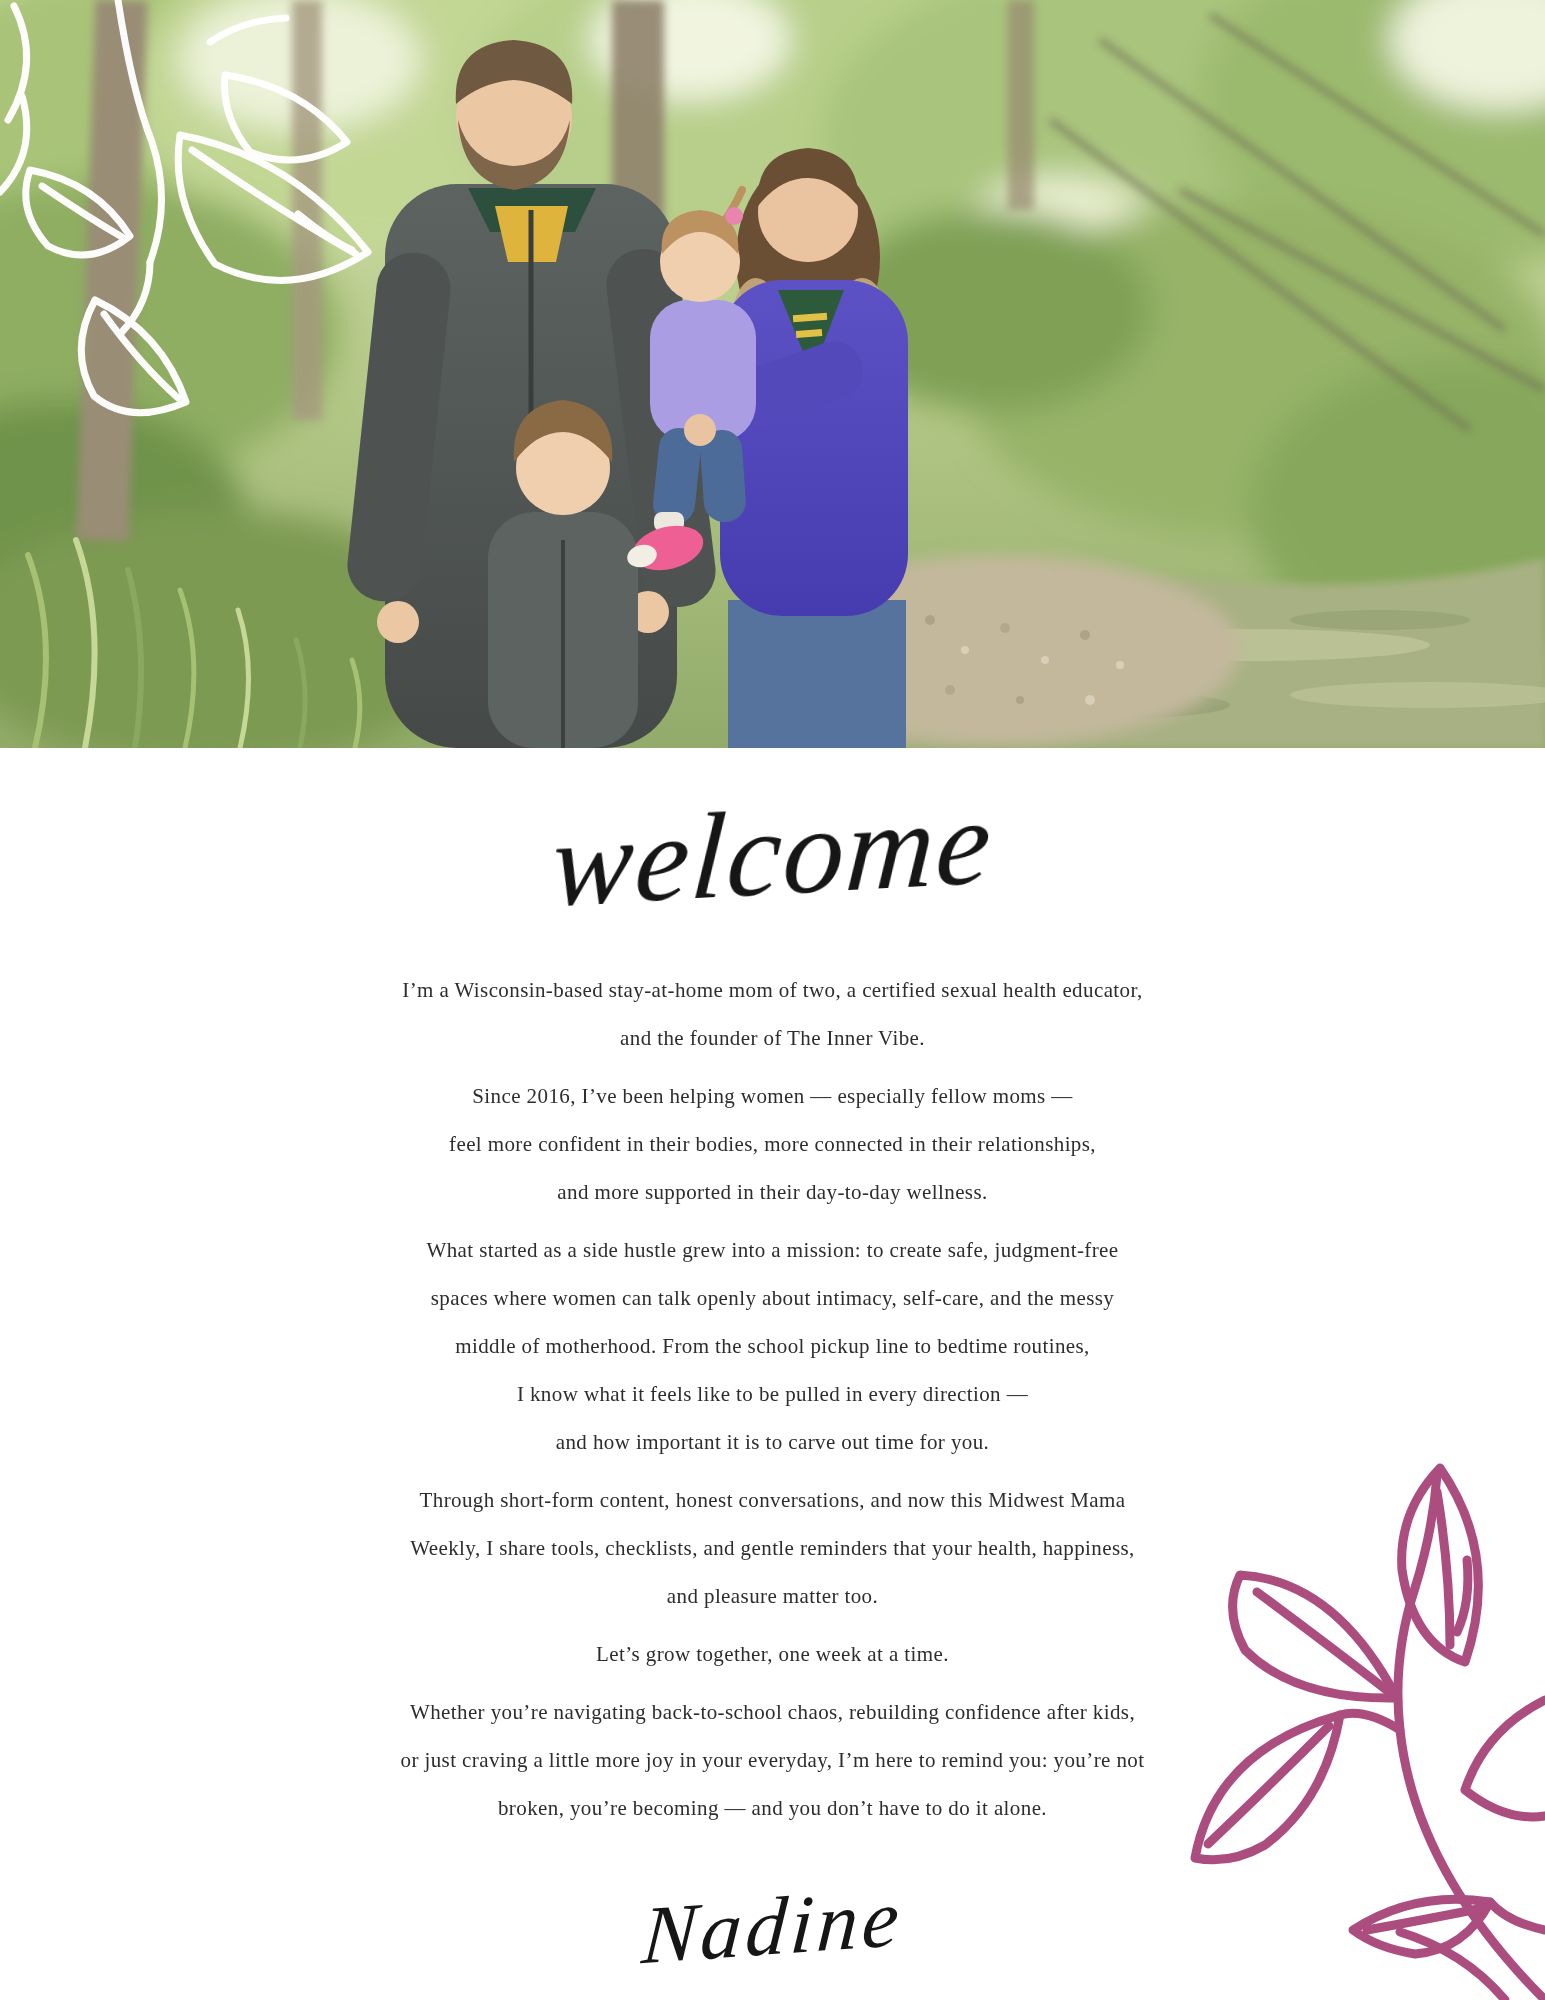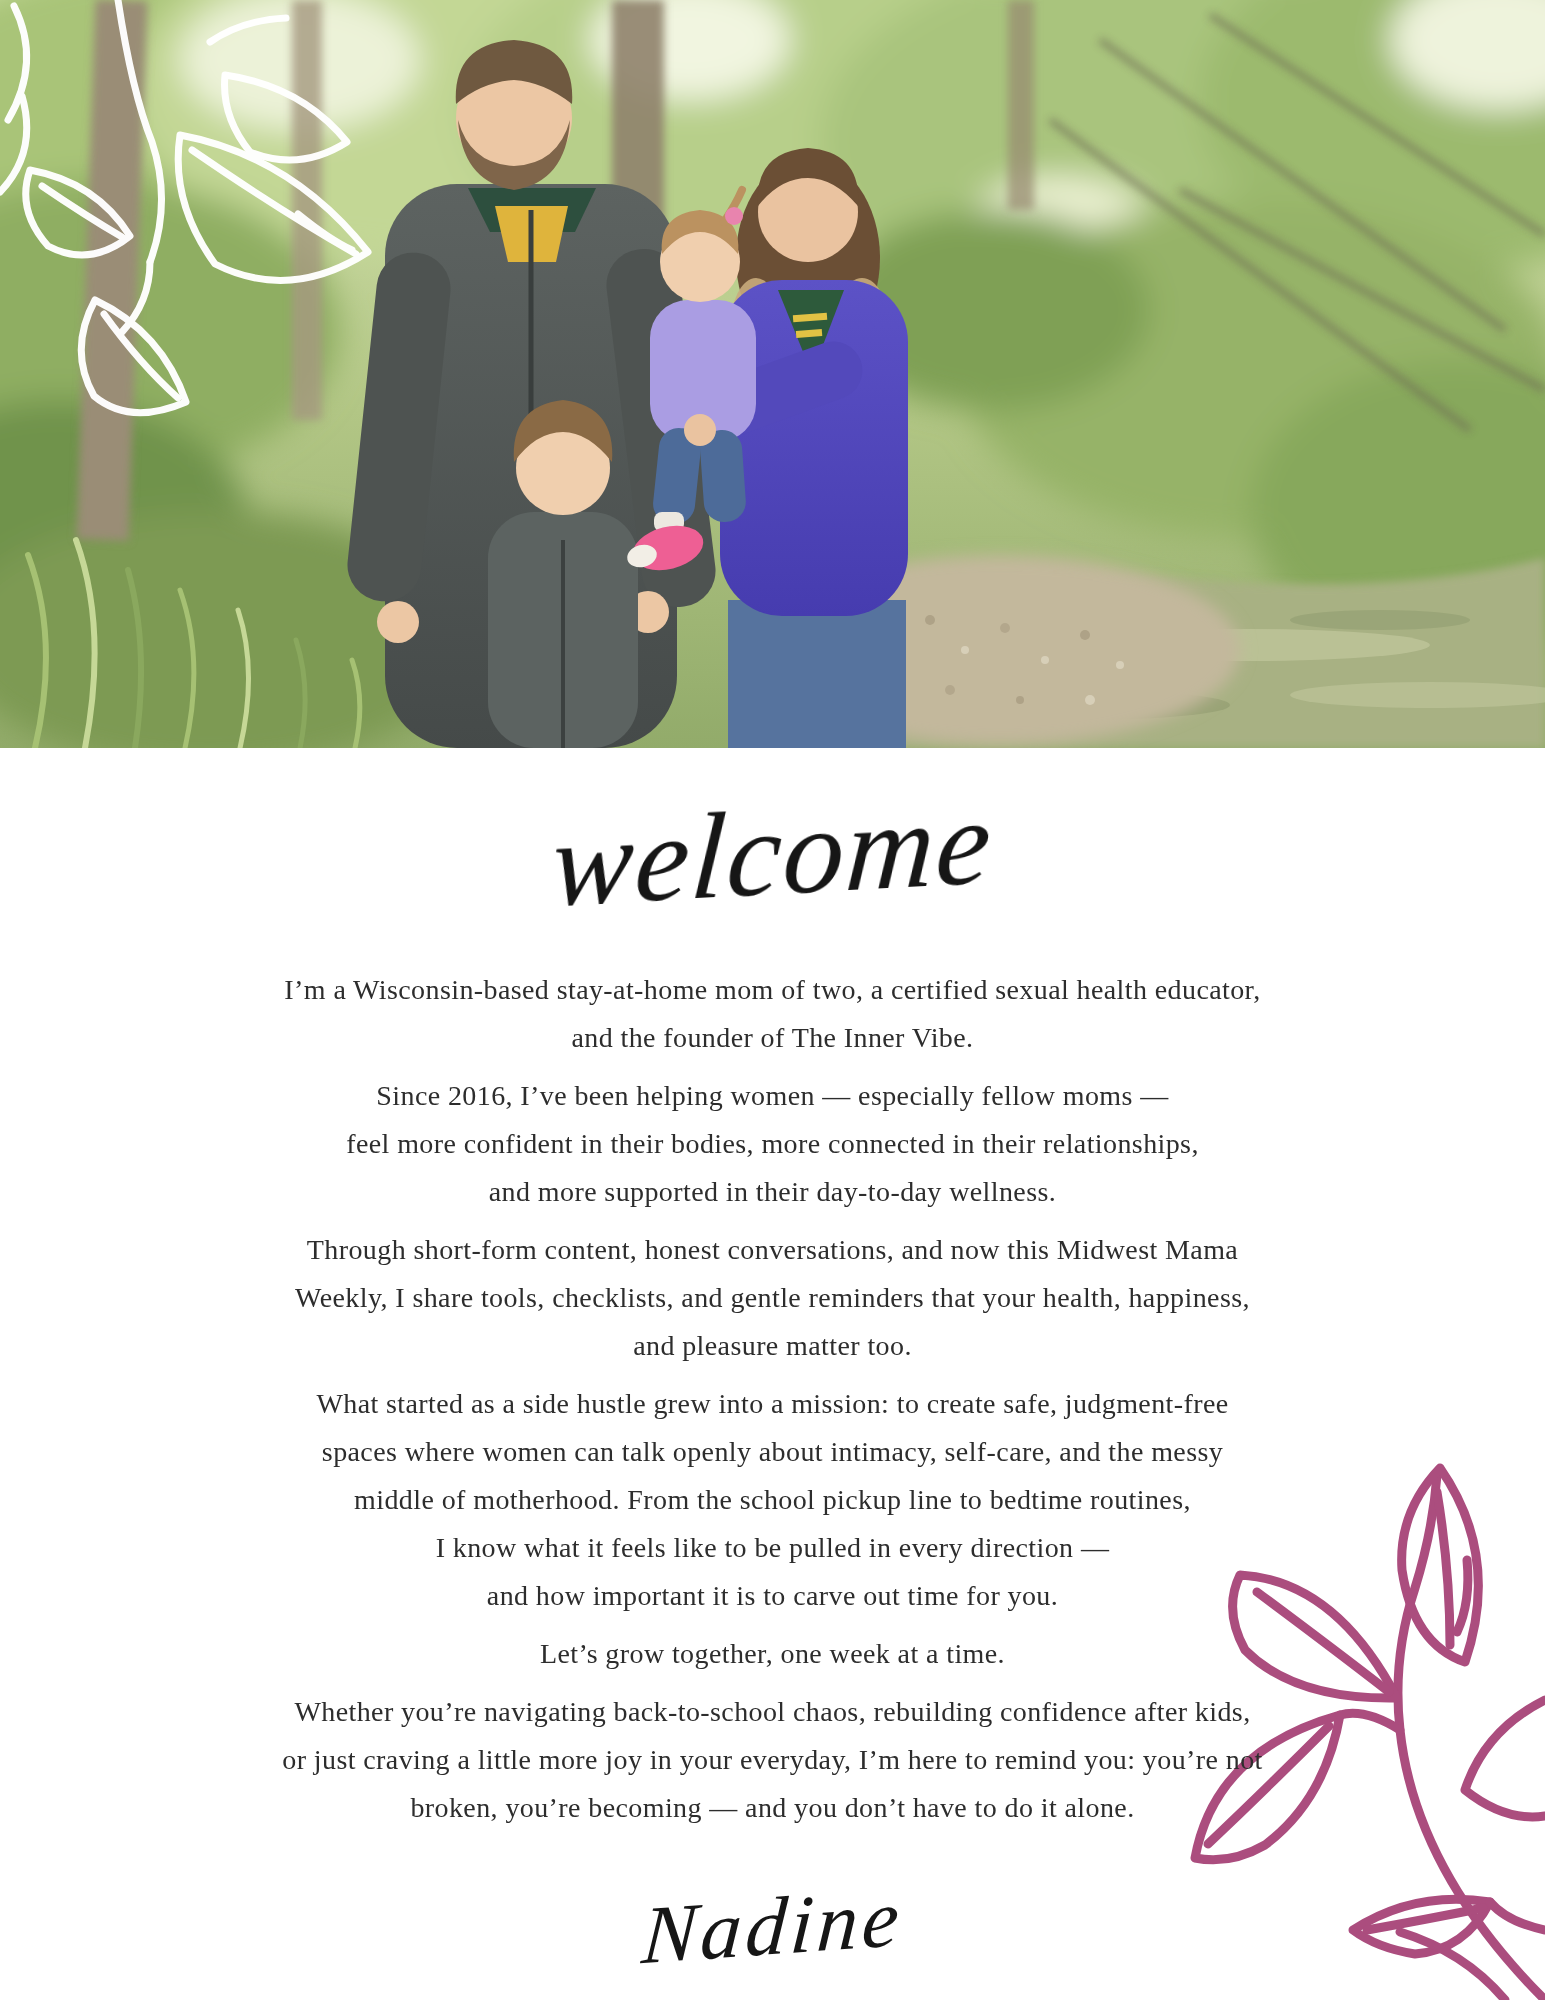--- a/index.html
+++ b/index.html
@@ -45,21 +45,21 @@
     font-style:italic;
     font-weight:400;
     font-size:122px;
     letter-spacing:2px;
     color:var(--script-color);
     transform:rotate(-3deg) skewX(-7deg);
   }
   .intro-paragraph{
     margin:0 auto 10px;
     max-width:1300px;
-    font-size:28px;
+    font-size:21px;
     line-height:48px;
     letter-spacing:.4px;
     color:var(--text-color);
     white-space:pre-line;
   }
   .signature{
     margin:30px auto 0;
     height:130px;
     display:flex;align-items:center;justify-content:center;
     font-family:"Liberation Serif", serif;
@@ -250,28 +250,28 @@
   </div>
 
   <div class="content">
     <h1 class="welcome-heading">welcome</h1>
 
     <p class="intro-paragraph">I’m a Wisconsin-based stay-at-home mom of two, a certified sexual health educator,
 and the founder of The Inner Vibe.</p>
     <p class="intro-paragraph">Since 2016, I’ve been helping women — especially fellow moms —
 feel more confident in their bodies, more connected in their relationships,
 and more supported in their day-to-day wellness.</p>
-    <p class="intro-paragraph">Through short-form content, honest conversations, and now this Midwest Mama
-Weekly, I share tools, checklists, and gentle reminders that your health, happiness,
-and pleasure matter too.</p>
     <p class="intro-paragraph">What started as a side hustle grew into a mission: to create safe, judgment-free
 spaces where women can talk openly about intimacy, self-care, and the messy
 middle of motherhood. From the school pickup line to bedtime routines,
 I know what it feels like to be pulled in every direction —
 and how important it is to carve out time for you.</p>
+    <p class="intro-paragraph">Through short-form content, honest conversations, and now this Midwest Mama
+Weekly, I share tools, checklists, and gentle reminders that your health, happiness,
+and pleasure matter too.</p>
     <p class="intro-paragraph">Let’s grow together, one week at a time.</p>
     <p class="intro-paragraph">Whether you’re navigating back-to-school chaos, rebuilding confidence after kids,
 or just craving a little more joy in your everyday, I’m here to remind you: you’re not
 broken, you’re becoming — and you don’t have to do it alone.</p>
 
     <div class="signature">Nadine</div>
   </div>
 
   <svg class="leaf-magenta" viewBox="0 0 600 770" aria-hidden="true">
     <g stroke="var(--accent-magenta)" stroke-width="9" fill="none" stroke-linecap="round" stroke-linejoin="round">

